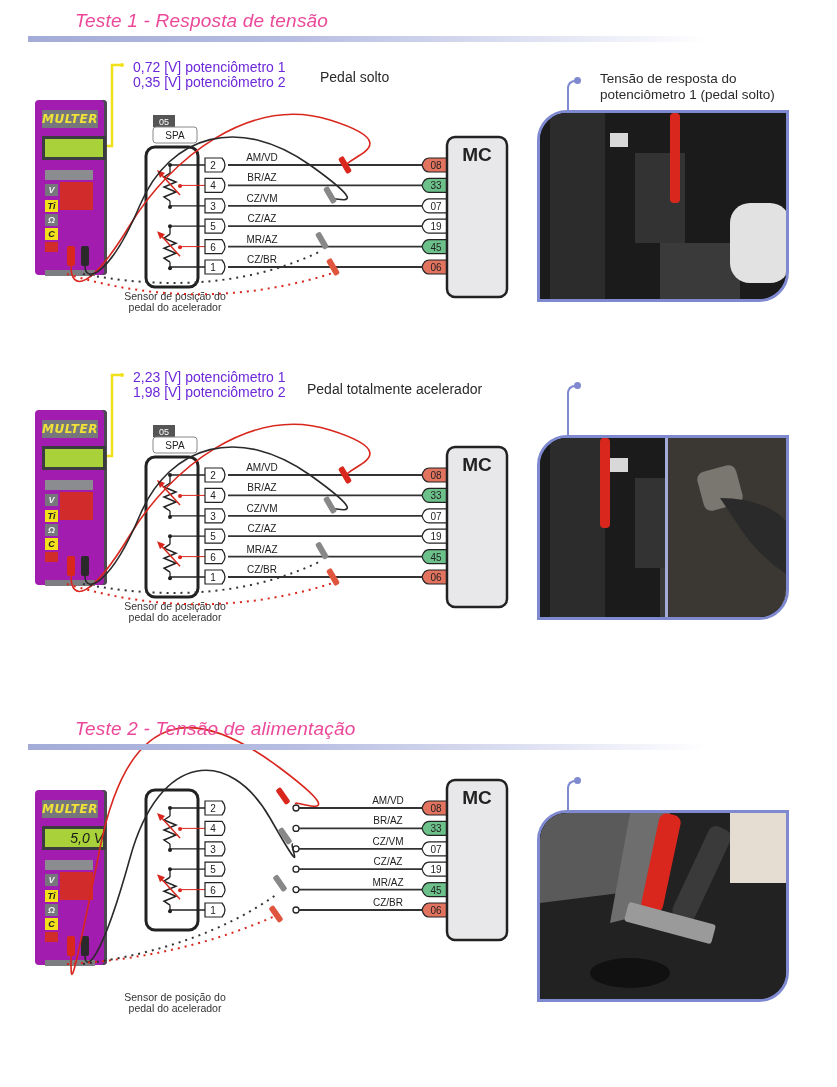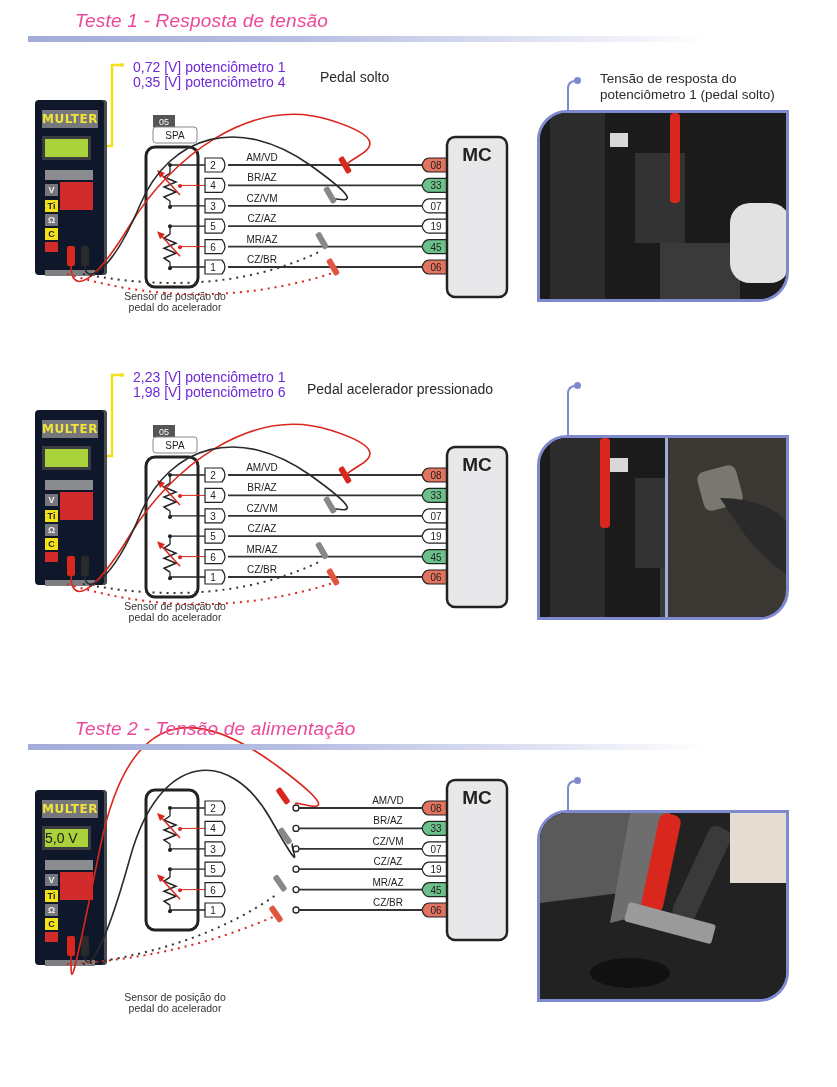--- a/index.html
+++ b/index.html
@@ -23,31 +23,32 @@
 
   .photo-caption { position: absolute; font-size: 13.5px; line-height: 16px; color: #2a2a2a; width: 230px; margin-left: 12px; }
   .photo-frame {
     position: absolute; border: 3px solid #7f89cf; border-radius: 30px 0 30px 0;
     overflow: hidden; background: #151515;
   }
   .caption-line { position: absolute; border-left: 2px solid #7f89cf; border-top: 2px solid #7f89cf; border-radius: 8px 0 0 0; }
   .caption-dot { position: absolute; width: 7px; height: 7px; border-radius: 50%; background: #7f89cf; }
 
   .meter {
-    position: absolute; width: 72px; height: 175px; background: #0f172a; border-radius: 4px;
+    position: absolute; width: 72px; height: 175px; background: #a21caf; border-radius: 4px;
     box-shadow: inset -3px 0 0 #4a4c50;
+    font-style: italic;
   }
   .meter .brand {
     position: absolute; left: 7px; top: 10px; width: 56px; height: 18px; background: #75777c;
     color: #f1e23a; font-weight: bold; font-size: 12px; text-align: center; line-height: 18px;
     font-family: "DejaVu Sans", sans-serif; letter-spacing: 0.5px;
   }
   .meter .screen {
-    position: absolute; left: 7px; top: 36px; width: 49px; height: 24px; background: #a9d23a;
-    border: 3px solid #3a3c40; font-size: 14px; text-align: left; line-height: 18px; color: #1a1a1a;
+    position: absolute; left: 7px; top: 36px; width: 64px; height: 24px; background: #a9d23a;
+    border: 3px solid #3a3c40; font-size: 14px; text-align: right; line-height: 18px; color: #1a1a1a;
   }
   .meter .panelface { position: absolute; left: 10px; top: 70px; width: 50px; height: 90px; }
   .meter .key { position: absolute; left: 0; width: 13px; height: 12px; font-size: 9px; font-weight: bold; text-align: center; line-height: 12px; }
   .meter .key.y { background: #f2e01b; color: #222; }
   .meter .key.g { background: #75777c; color: #eee; }
   .meter .redblock { position: absolute; left: 15px; top: 12px; width: 33px; height: 28px; background: #d22b2b; }
   .meter .topstrip { position: absolute; left: 0; top: 0; width: 48px; height: 10px; background: #8a8c90; }
   .meter .jack { position: absolute; top: 76px; width: 8px; height: 20px; border-radius: 2px; }
   .meter .bottomstrip { position: absolute; left: 0; top: 100px; width: 50px; height: 6px; background: #7c7e82; }
 
@@ -61,21 +62,21 @@
 </head>
 <body>
 
 <div class="section-title" style="top:10px;">Teste 1 - Resposta de tensão</div>
 <div class="title-bar" style="top:36px;"></div>
 
 <div id="panels">
     <div class="panel" style="top:55px;height:300px;">
       <div class="readings" style="left:133px;top:5px;">
         <div>0,72 [V] potenciômetro 1</div>
-        <div>0,35 [V] potenciômetro 4</div>
+        <div>0,35 [V] potenciômetro 2</div>
       </div>
       <div class="condition" style="left:320px;top:14px;">Pedal solto</div>
       <div class="meter" style="left:35px;top:45px;">
         <div class="brand">MULTER</div>
         <div class="screen"></div>
         <div class="panelface">
           <div class="topstrip"></div>
           <div class="redblock"></div>
           <div class="key g" style="top:14px;">V</div>
           <div class="key y" style="top:30px;">Ti</div>
@@ -192,23 +193,23 @@
           <rect x="70" y="20" width="18" height="14" fill="#d8d8d8"></rect>
           <rect x="95" y="40" width="50" height="90" fill="#333"></rect>
           <rect x="130" y="0" width="10" height="90" rx="4" fill="#d9271e"></rect>
           <rect x="120" y="130" width="80" height="62" fill="#3a3a3a"></rect>
           <rect x="190" y="90" width="60" height="80" rx="20" fill="#e2e2e2"></rect>
         </svg></div>
     </div>
     <div class="panel" style="top:365px;height:300px;">
       <div class="readings" style="left:133px;top:5px;">
         <div>2,23 [V] potenciômetro 1</div>
-        <div>1,98 [V] potenciômetro 6</div>
+        <div>1,98 [V] potenciômetro 2</div>
       </div>
-      <div class="condition" style="left:307px;top:16px;">Pedal acelerador pressionado</div>
+      <div class="condition" style="left:307px;top:16px;">Pedal totalmente acelerador</div>
       <div class="meter" style="left:35px;top:45px;">
         <div class="brand">MULTER</div>
         <div class="screen"></div>
         <div class="panelface">
           <div class="topstrip"></div>
           <div class="redblock"></div>
           <div class="key g" style="top:14px;">V</div>
           <div class="key y" style="top:30px;">Ti</div>
           <div class="key g" style="top:44px;">Ω</div>
           <div class="key y" style="top:58px;">C</div>

